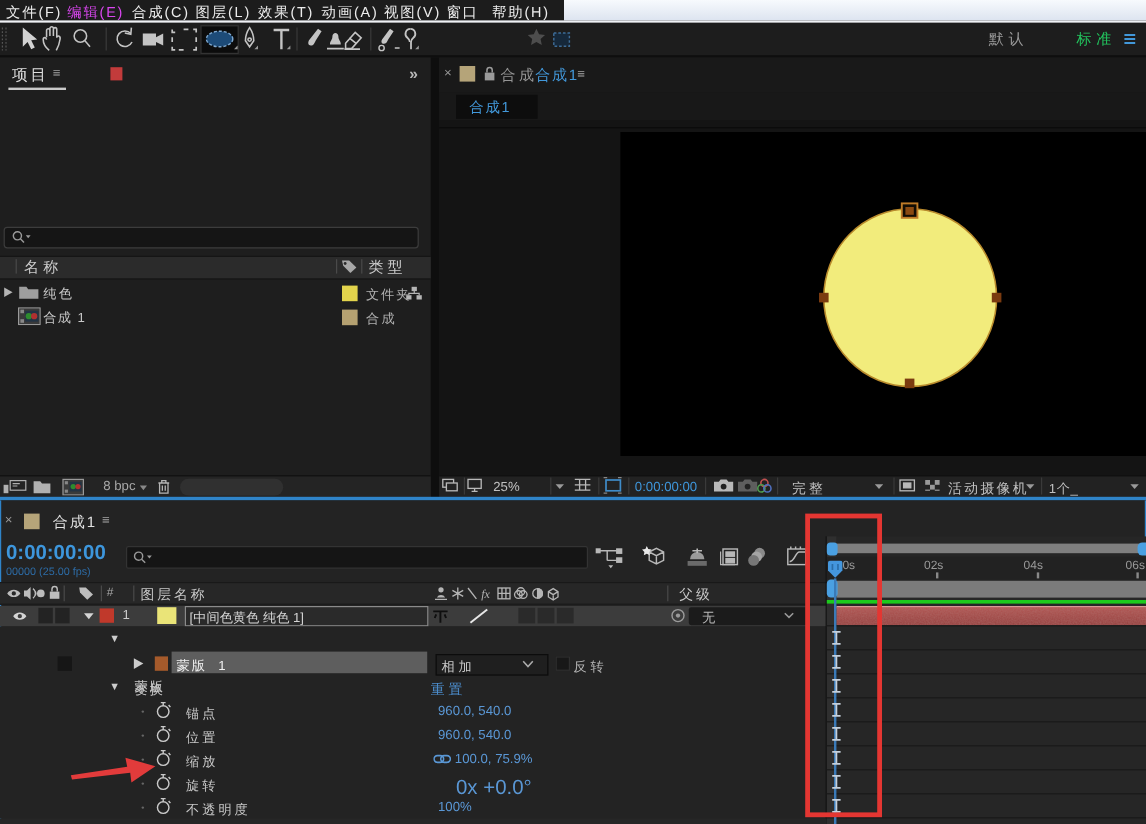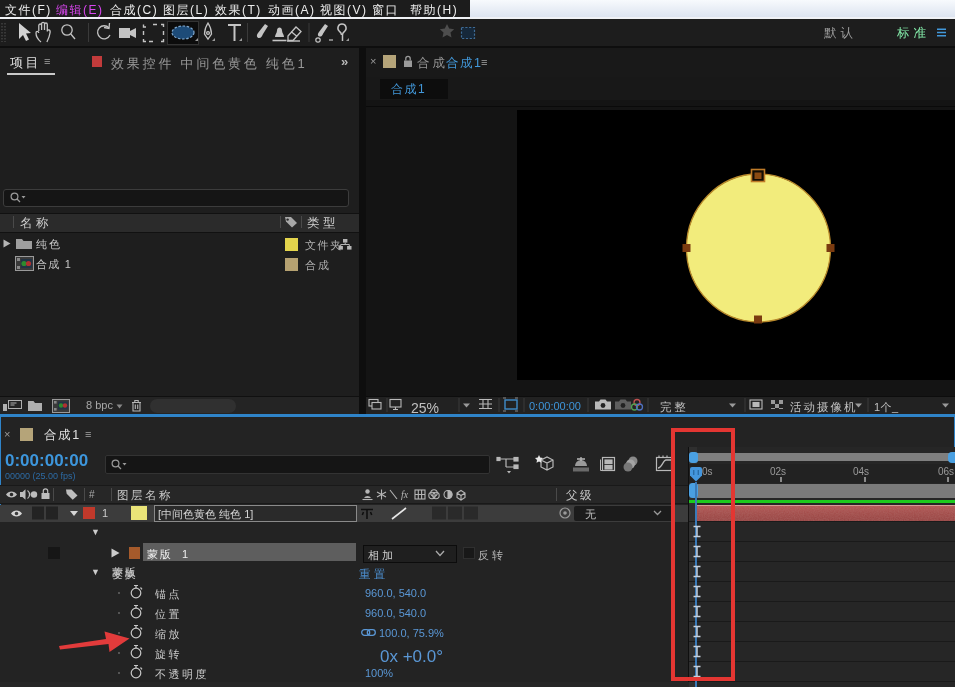--- a/index.html
+++ b/index.html
@@ -83,32 +83,31 @@
     <path d="M342,5 c-4,0 -5.5,5 -2.5,7.5 c1.5,1.2 2,1.5 2,3.5" stroke-width="1.5"></path>
     <path d="M346,22 l3,0 l0,-3 z" fill="#9a9a9a" stroke="none"></path>
   </g>
 </svg>
 
 <svg class="ab" style="left:438px;top:22px;" width="42" height="21" viewBox="0 0 42 21">
   <path d="M9,2 l2.2,4.6 l5,0.6 l-3.7,3.4 l1,5 l-4.5,-2.5 l-4.5,2.5 l1,-5 L1.8,7.2 l5,-0.6 Z" fill="#4d4d4d"></path>
   <rect x="23.5" y="5.5" width="13" height="11" fill="#16283a" stroke="#3e6c97" stroke-width="1.2" stroke-dasharray="2.2,1.6"></rect>
 </svg>
 <div class="t" style="left:824px;top:25px;font-size:12.5px;color:#9a9a9a;letter-spacing:4px;">默认</div>
-<div class="t" style="left:897px;top:25px;font-size:12.5px;color:#86efac;letter-spacing:4px;">标准</div>
+<div class="t" style="left:897px;top:25px;font-size:12.5px;color:#22c55e;letter-spacing:4px;">标准</div>
 <svg class="ab" style="left:936px;top:28px;" width="11" height="9" viewBox="0 0 11 9">
       <path d="M1,1.2 h9 M1,4.5 h9 M1,7.8 h9" stroke="#4298da" stroke-width="1.6"></path>
     </svg>
 
 <div class="ab" style="left:0;top:48px;width:359px;height:366px;background:#1e1e1e;"></div>
 <div class="ab" style="left:359px;top:48px;width:7px;height:366px;background:#0e0e0e;"></div>
 <div class="t" style="left:10px;top:54px;font-size:13px;color:#dfdfdf;letter-spacing:2.5px;">项目</div>
 <div class="t" style="left:44px;top:55px;font-size:11px;color:#a5a5a5;">≡</div>
 <div class="ab" style="left:7px;top:73px;width:48px;height:2px;background:#c9c9c9;"></div>
 <div class="ab" style="left:92px;top:56px;width:10px;height:11px;background:#c23b3b;"></div>
-<div class="t" style="left:111px;top:55px;font-size:13px;color:#989898;letter-spacing:2.8px;">效果控件 中间色黄色 纯色1</div>
 <div class="t" style="left:341px;top:54px;font-size:13px;color:#b9b9b9;font-weight:bold;">»</div>
 
 <div class="ab" style="left:3px;top:189px;width:344px;height:16px;background:#151515;border:1px solid #3c3c3c;border-radius:3px;"></div>
 <svg class="ab" style="left:10px;top:192px;" width="18" height="11" viewBox="0 0 18 11">
  <circle cx="4.5" cy="4.5" r="3.4" fill="none" stroke="#9a9a9a" stroke-width="1.2"></circle>
  <path d="M7,7 L10,10" stroke="#9a9a9a" stroke-width="1.2"></path>
  <path d="M11.5,4 l4,0 l-2,2.5 z" fill="#9a9a9a"></path>
 </svg>
 
 <div class="ab" style="left:0;top:213px;width:359px;height:18px;background:#2b2b2b;border-top:1px solid #111;border-bottom:1px solid #111;"></div>
@@ -236,21 +235,21 @@
  <g fill="#9a9a9a">
   <path d="M97,7.5 l7,0 l-3.5,4 z"></path>
   <path d="M363,7.5 l7,0 l-3.5,4 z"></path>
   <path d="M489,7.5 l7,0 l-3.5,4 z"></path>
         <path d="M576,7.5 l7,0 l-3.5,4 z"></path>
  </g>
  <g stroke="#3a3a3a">
         <path d="M21,2 V16 M93,2 V16 M133,2 V16 M158,2 V16 M222,2 V16 M282,2 V16 M379,2 V16 M502,2 V16"></path>
       </g>
 </svg>
-<div class="t" style="left:411px;top:400px;font-size:14px;color:#c0c0c0;">25%</div>
+<div class="t" style="left:411px;top:400px;font-size:11px;color:#c0c0c0;">25%</div>
 <div class="t" style="left:529px;top:400px;font-size:11px;color:#3e95d9;">0:00:00:00</div>
 <div class="t" style="left:660px;top:400px;font-size:11.5px;color:#c0c0c0;letter-spacing:2.7px;">完整</div>
 <div class="t" style="left:790px;top:400px;font-size:11.5px;color:#c0c0c0;letter-spacing:2px;">活动摄像机</div>
 <div class="t" style="left:874px;top:400px;font-size:11px;color:#c0c0c0;letter-spacing:0.5px;">1个_</div>
 
 <div class="ab" style="left:0;top:414px;width:955px;height:3px;background:#2f84c9;"></div>
 
 <div class="ab" style="left:0;top:417px;width:955px;height:270px;background:#232323;border-left:1px solid #2f84c9;border-right:1px solid #2f84c9;box-sizing:border-box;"></div>
 <div class="t" style="left:4px;top:428px;font-size:11px;color:#9a9a9a;">×</div>
 <div class="ab" style="left:20px;top:428px;width:13px;height:13px;background:#b5a479;"></div>

